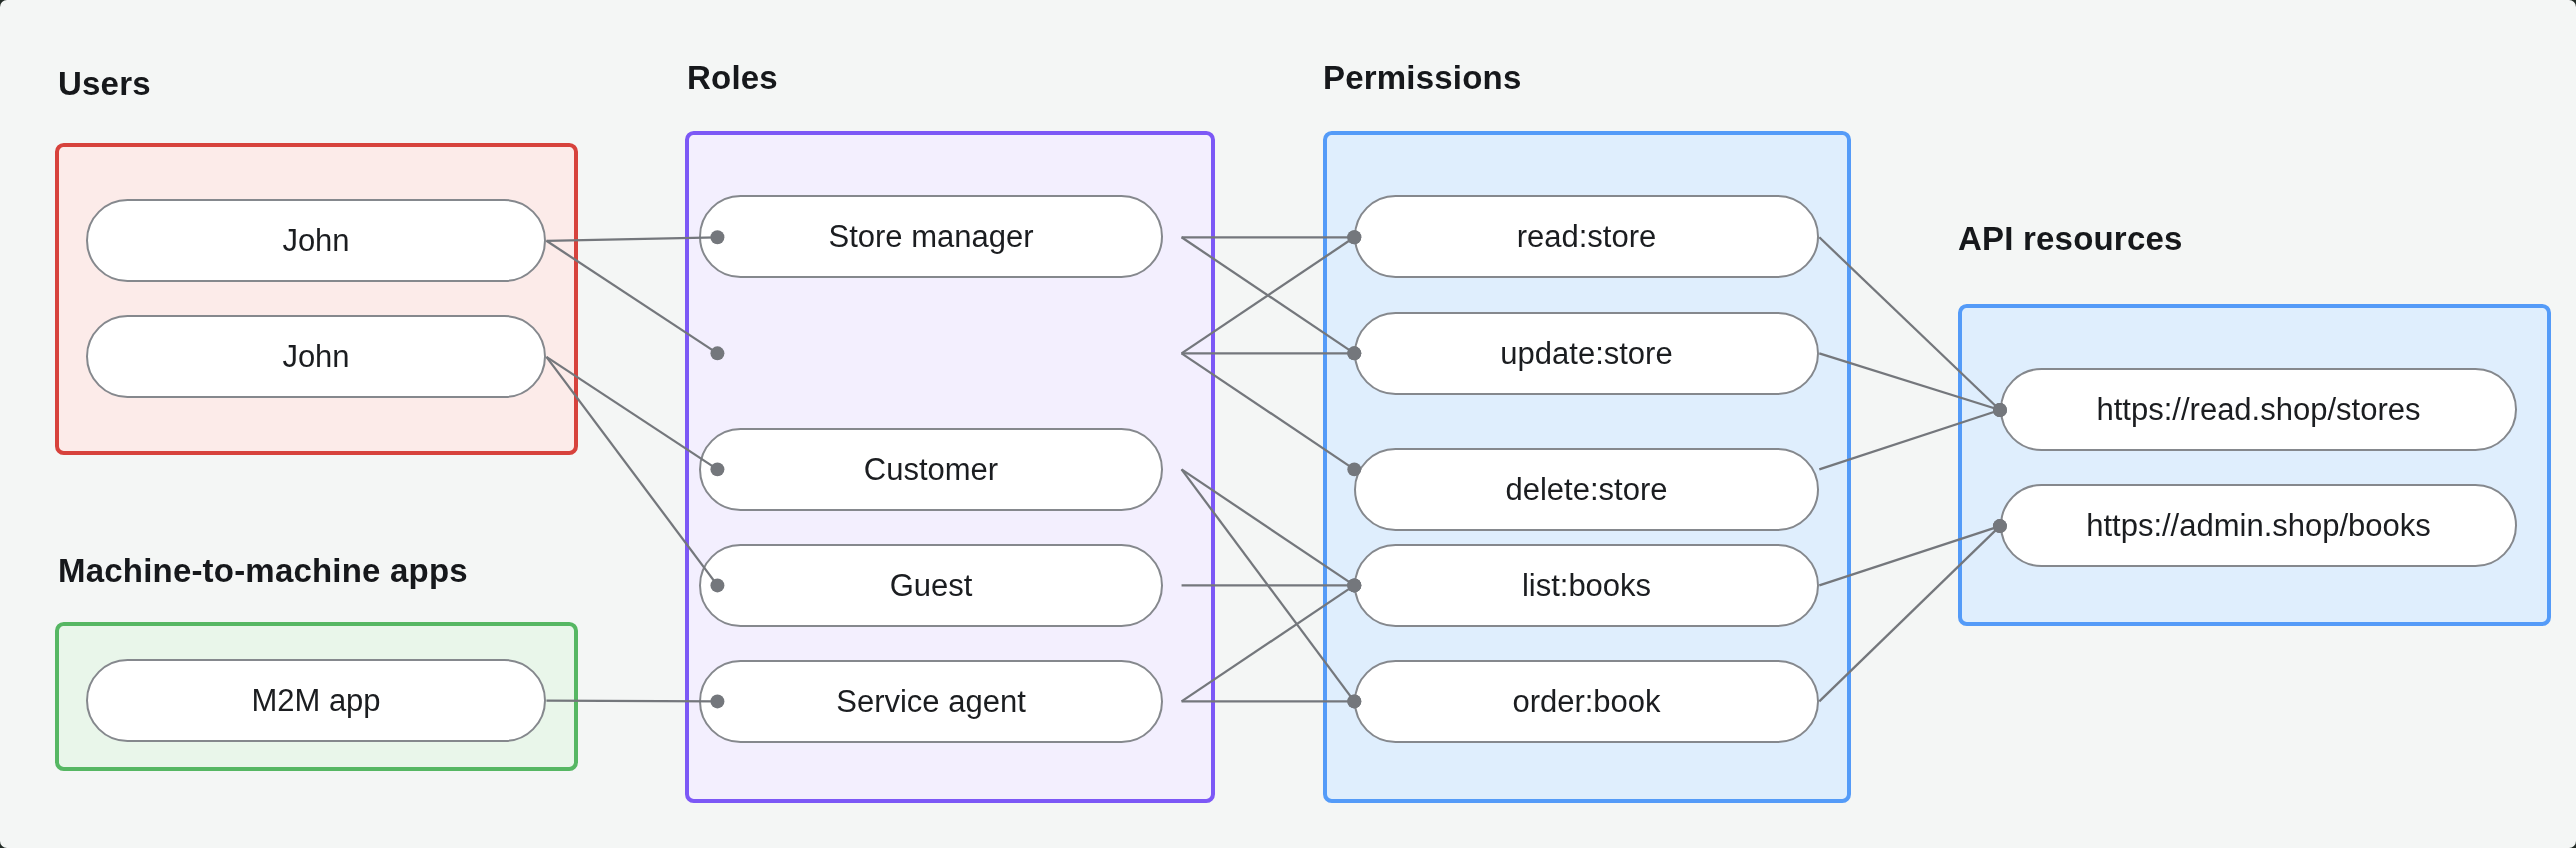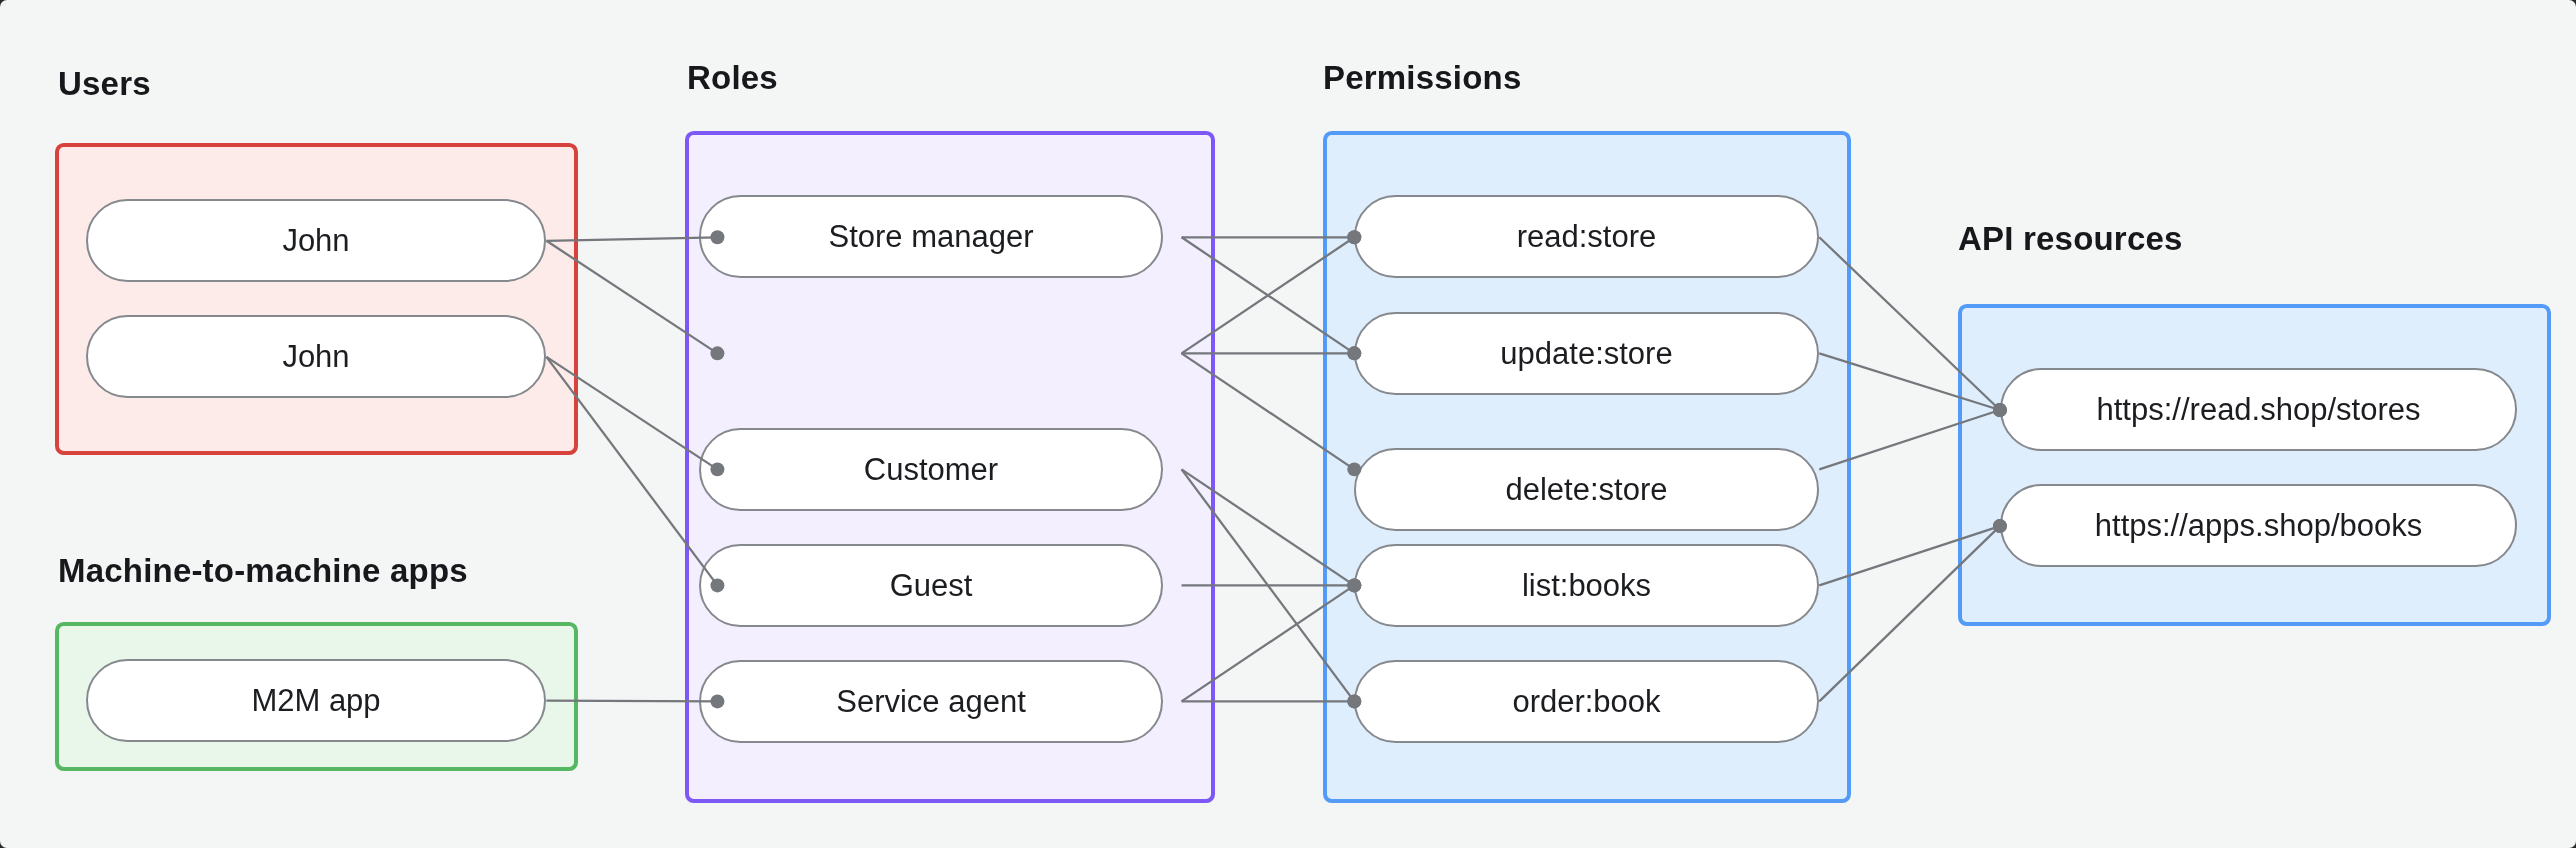--- a/index.html
+++ b/index.html
@@ -134,16 +134,16 @@
   <div class="pill col-roles" style="top:544px">Guest</div>
   <div class="pill col-roles" style="top:660px">Service agent</div>
 
   <div class="pill col-perms" style="top:195px">read:store</div>
   <div class="pill col-perms" style="top:312px">update:store</div>
   <div class="pill col-perms" style="top:448px">delete:store</div>
   <div class="pill col-perms" style="top:544px">list:books</div>
   <div class="pill col-perms" style="top:660px">order:book</div>
 
   <div class="pill col-api" style="top:368px">https://read.shop/stores</div>
-  <div class="pill col-api" style="top:484px">https://apps.shop/books</div>
+  <div class="pill col-api" style="top:484px">https://admin.shop/books</div>
 
 </div>
 
 
 </body></html>

